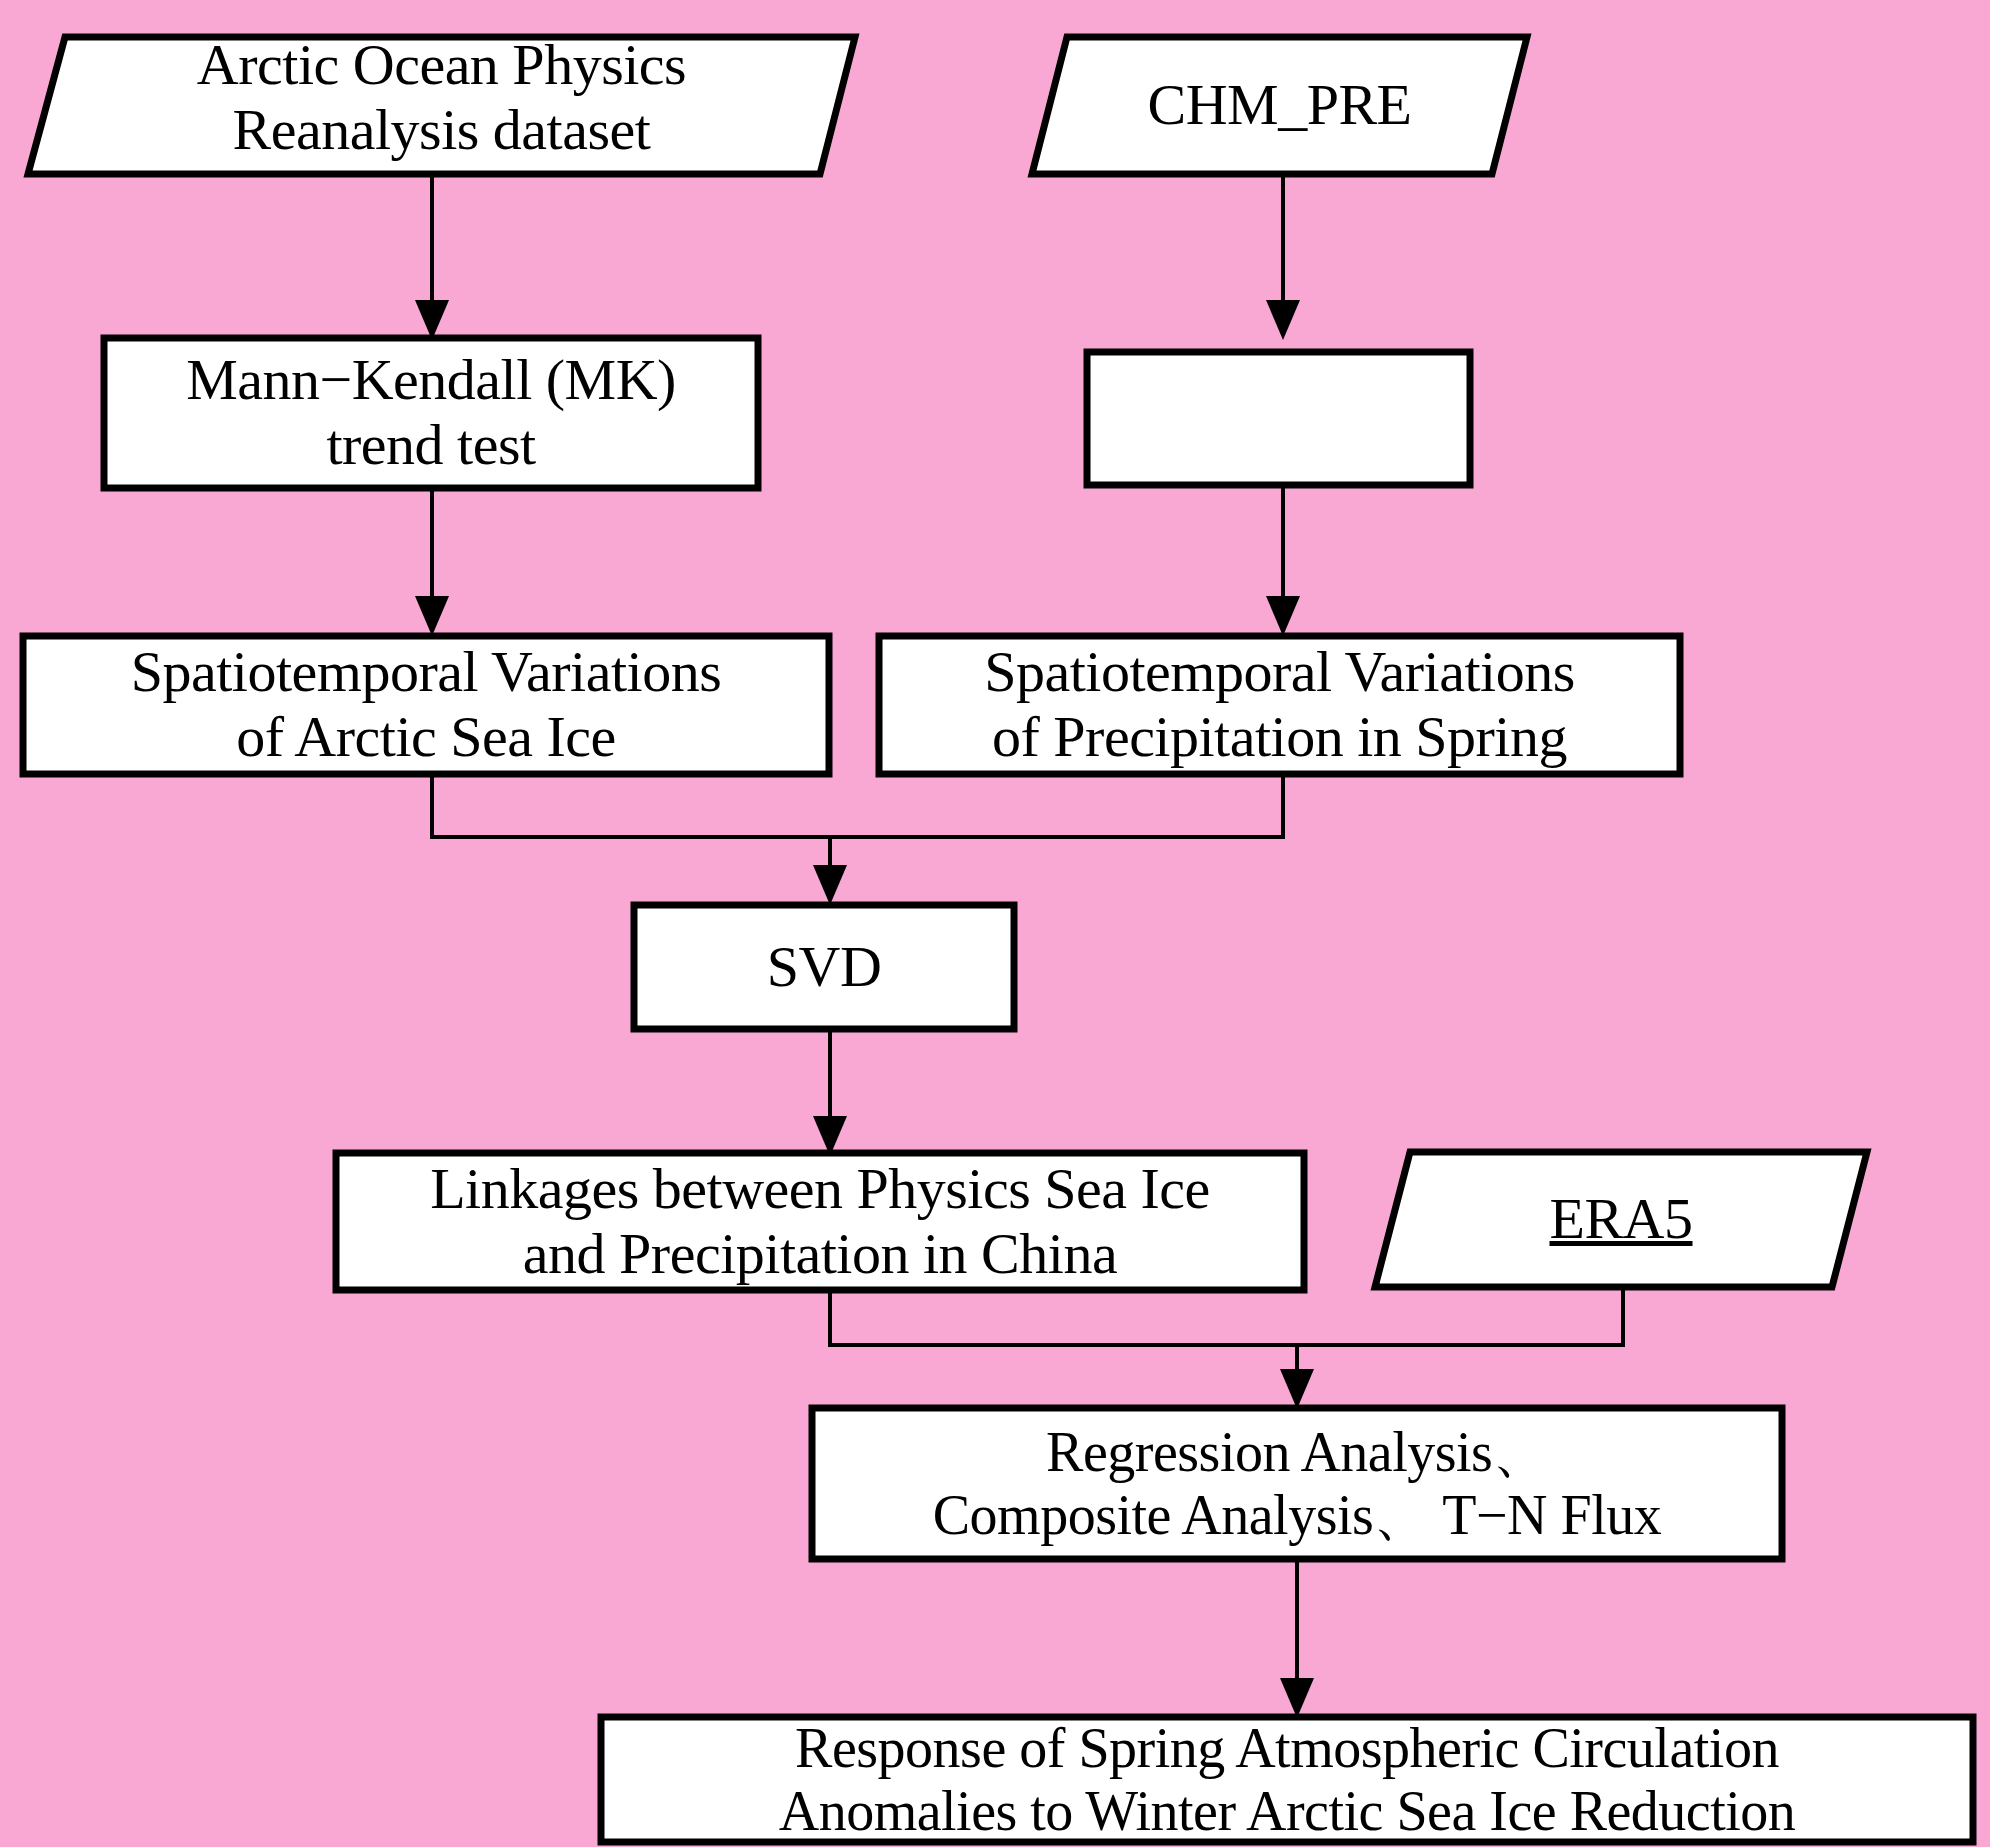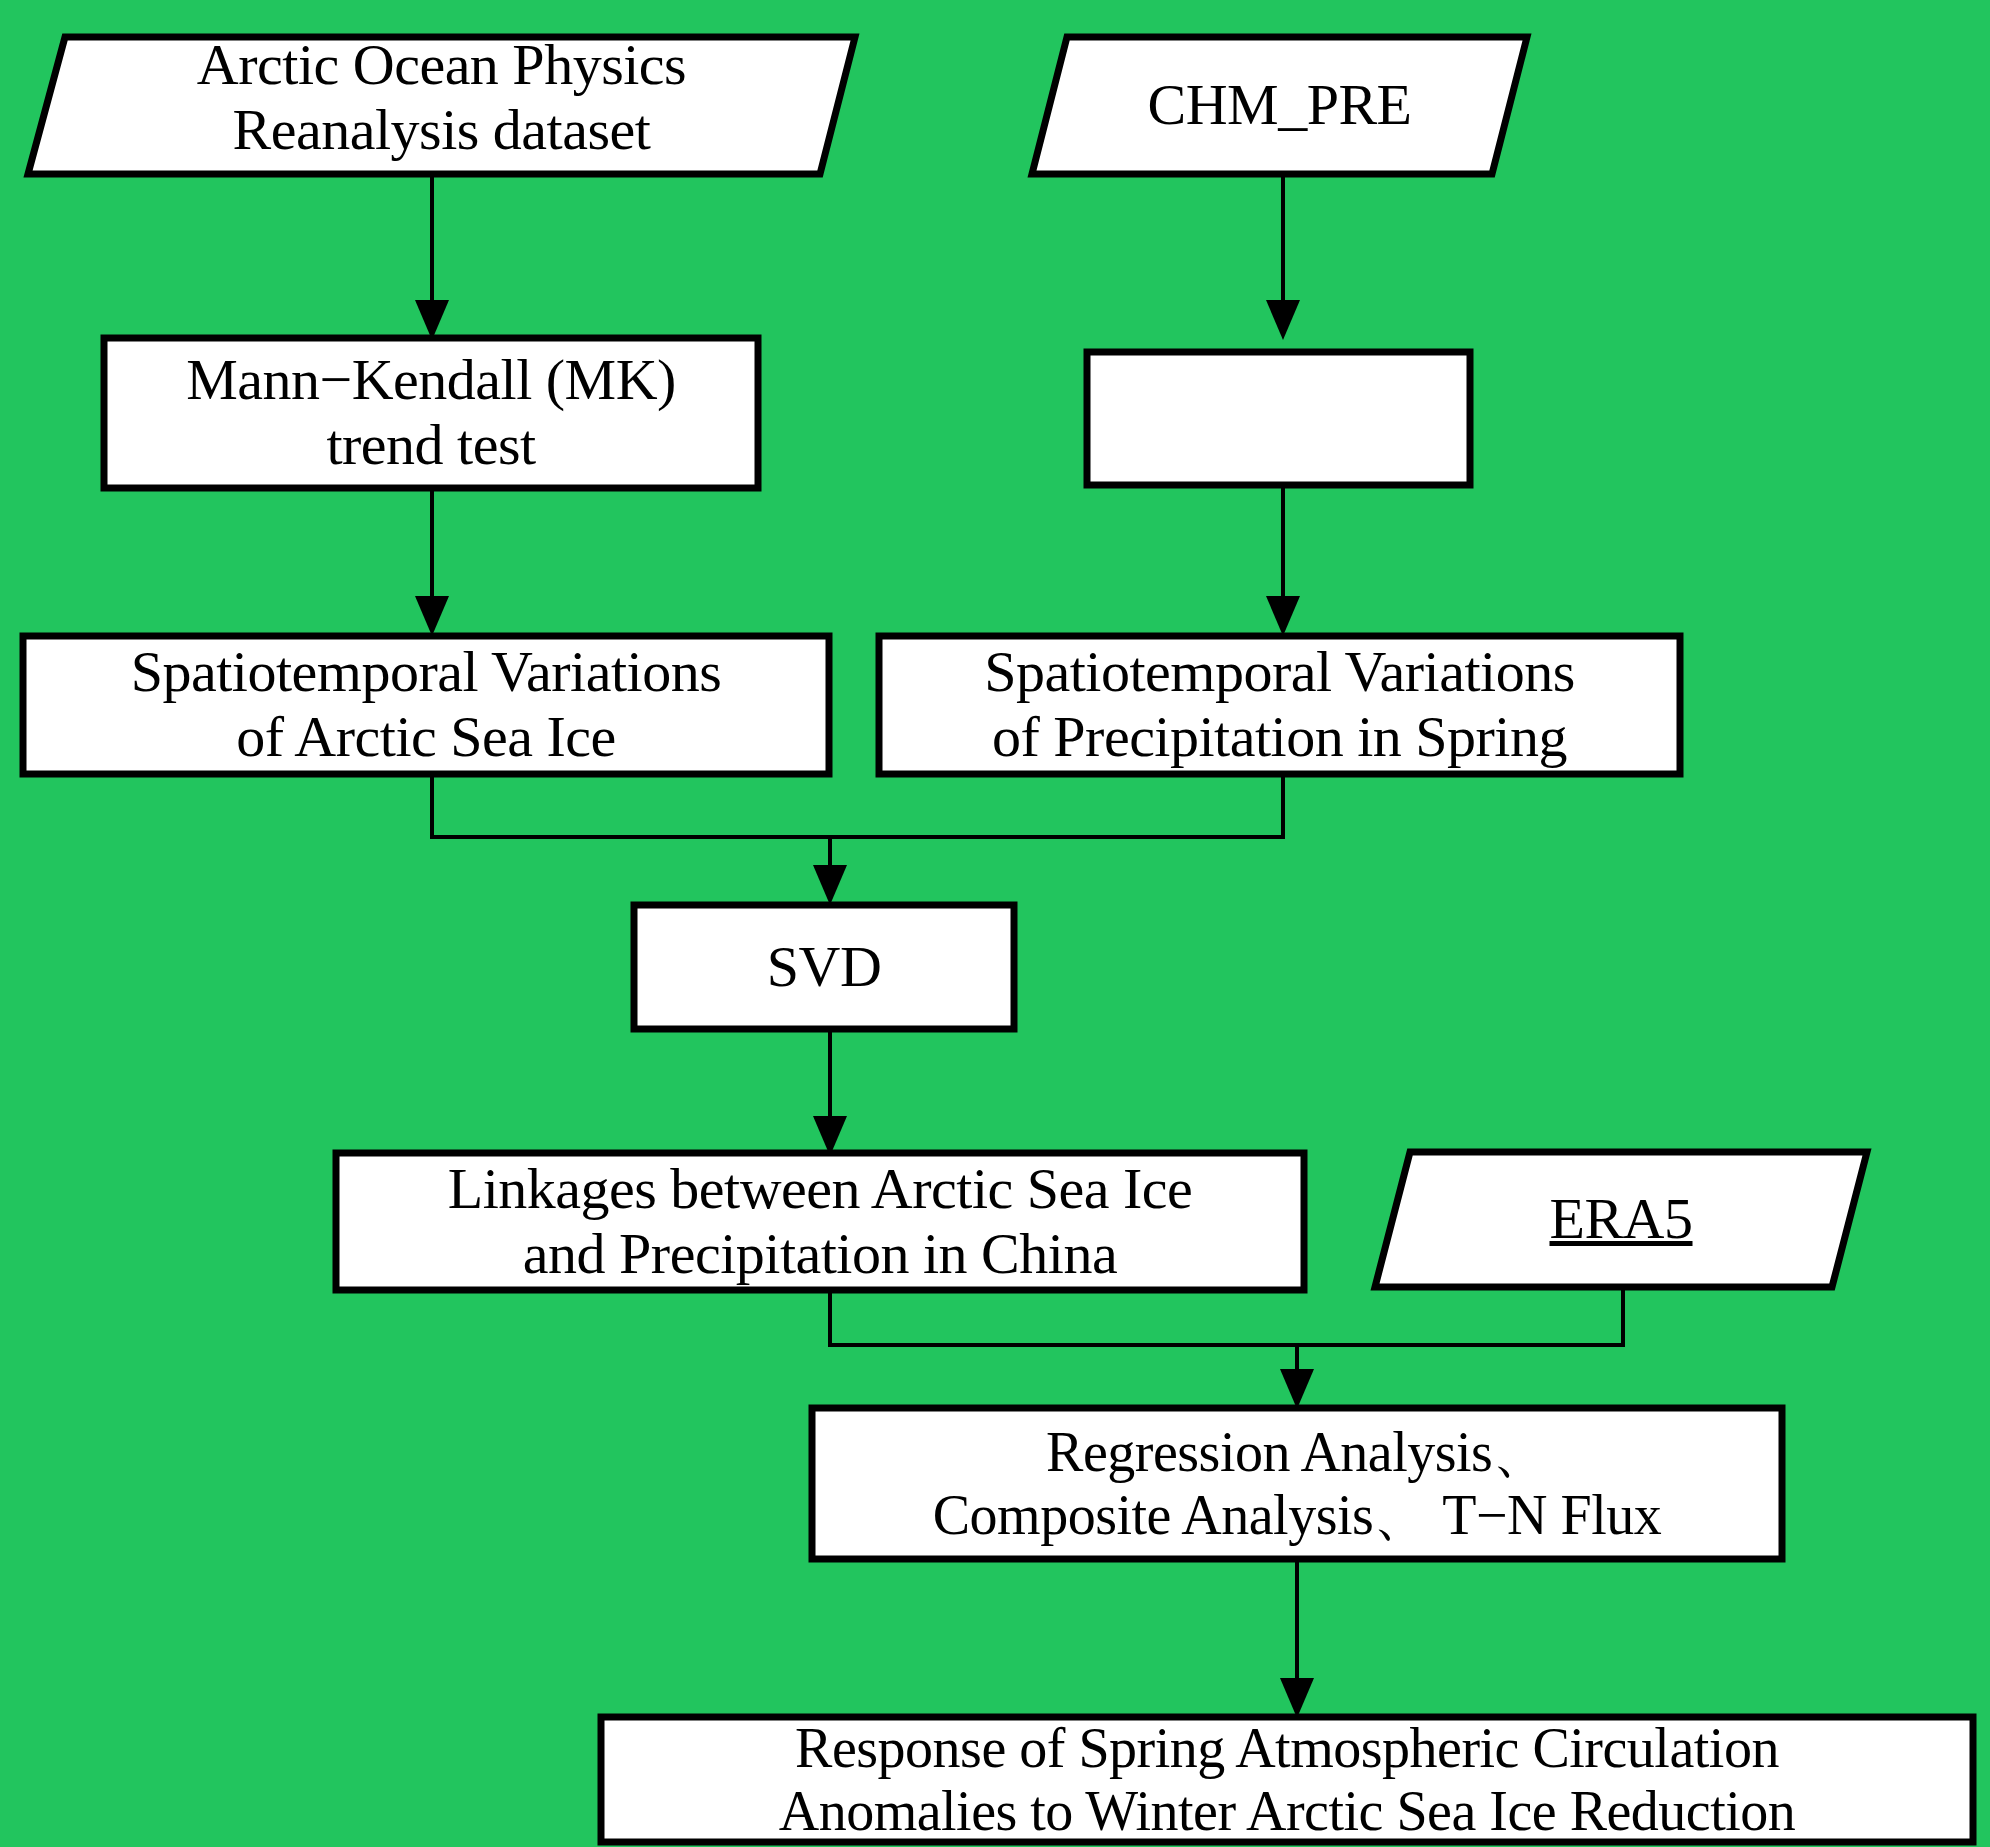--- a/index.html
+++ b/index.html
@@ -4,21 +4,21 @@
 <style>
   html, body {
     margin: 0;
     padding: 0;
     background: #ffffff;
   }
   #canvas {
     position: relative;
     width: 1990px;
     height: 1847px;
-    background: #22c55e;
+    background: #f9a8d4;
     font-family: "Liberation Serif", "DejaVu Serif", serif;
     overflow: hidden;
   }
   svg#flow {
     position: absolute;
     inset: 0;
     width: 1990px;
     height: 1847px;
     display: block;
   }
@@ -149,21 +149,21 @@
   <div class="node-label" style="left:879px; top:636px; width:801px; height:138px;">
     <span class="ln">Spatiotemporal Variations</span>
     <span class="ln">of Precipitation in Spring</span>
   </div>
 
   <div class="node-label" style="left:634px; top:905px; width:380px; height:124px;">
     <span class="ln">SVD</span>
   </div>
 
   <div class="node-label" style="left:336px; top:1153px; width:968px; height:137px;">
-    <span class="ln">Linkages between Arctic Sea Ice</span>
+    <span class="ln">Linkages between Physics Sea Ice</span>
     <span class="ln">and Precipitation in China</span>
   </div>
 
   <div class="node-label" style="left:1375px; top:1152px; width:492px; height:135px;text-decoration:underline;">
     <span class="ln">ERA5</span>
   </div>
 
   <div class="node-label" style="left:812px; top:1408px; width:970px; height:151px; font-size:56px;">
     <span class="ln">Regression Analysis、</span>
     <span class="ln">Composite Analysis、 T−N Flux</span>

